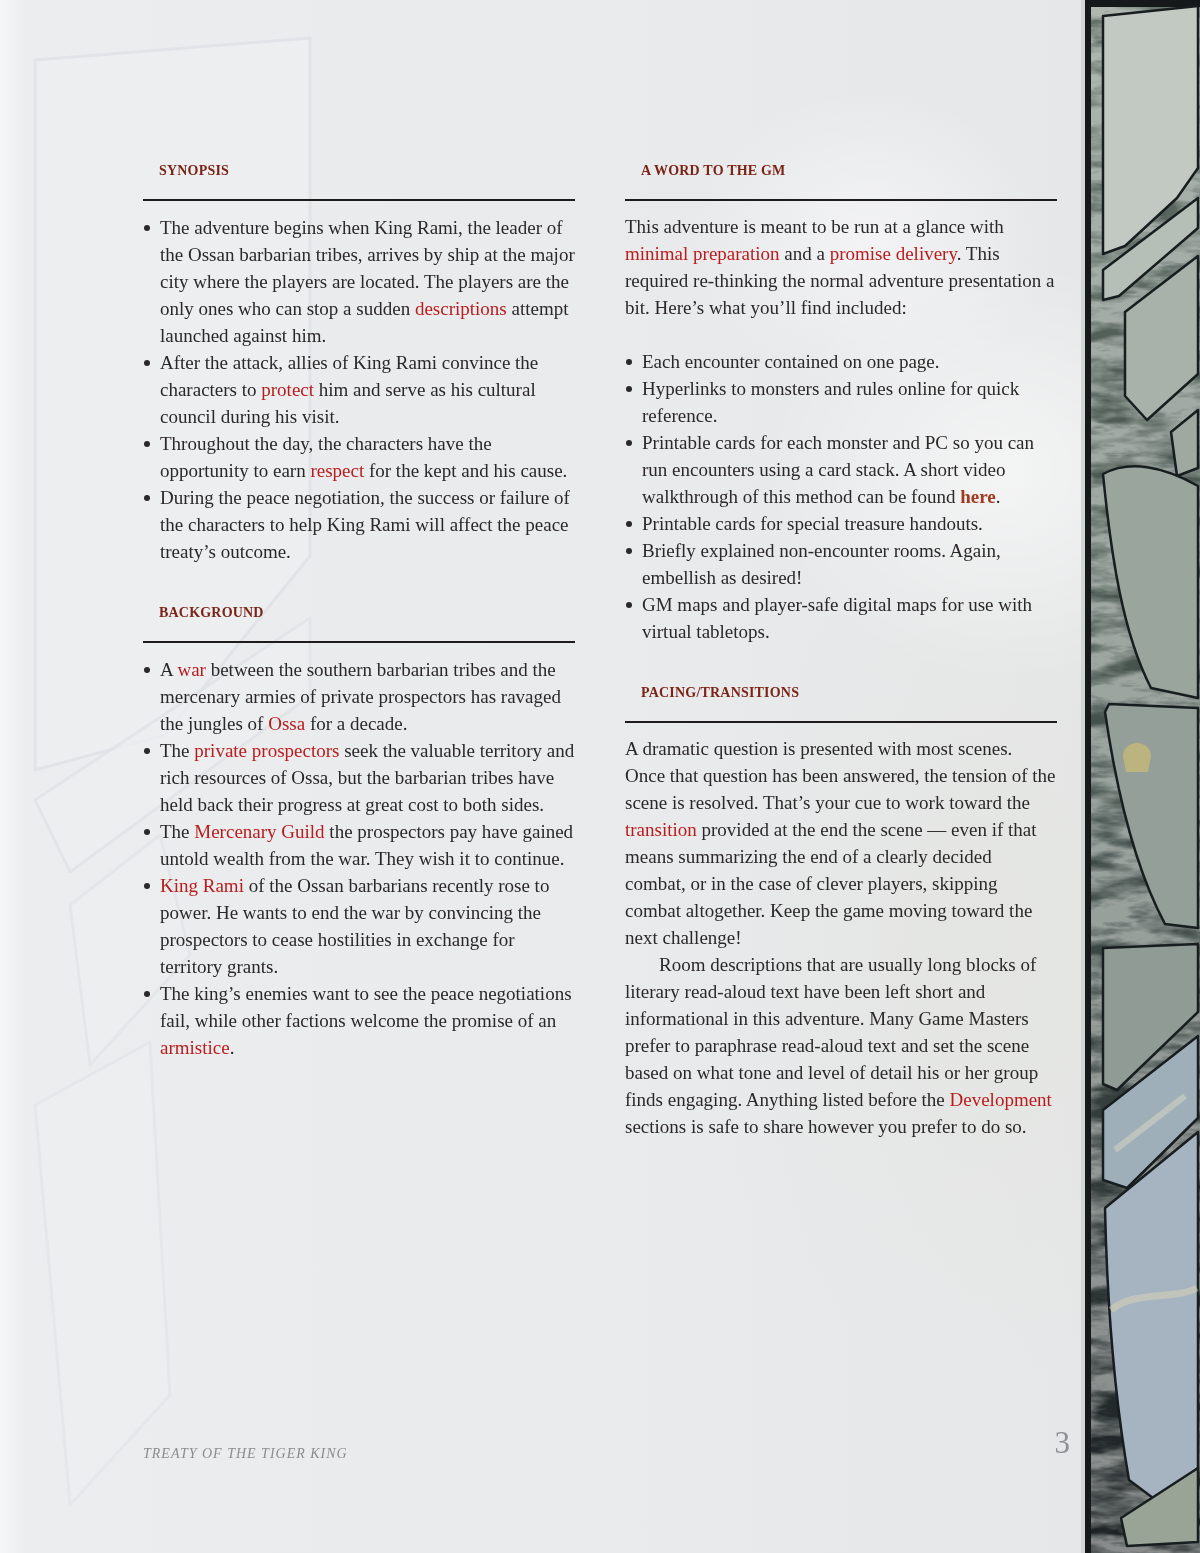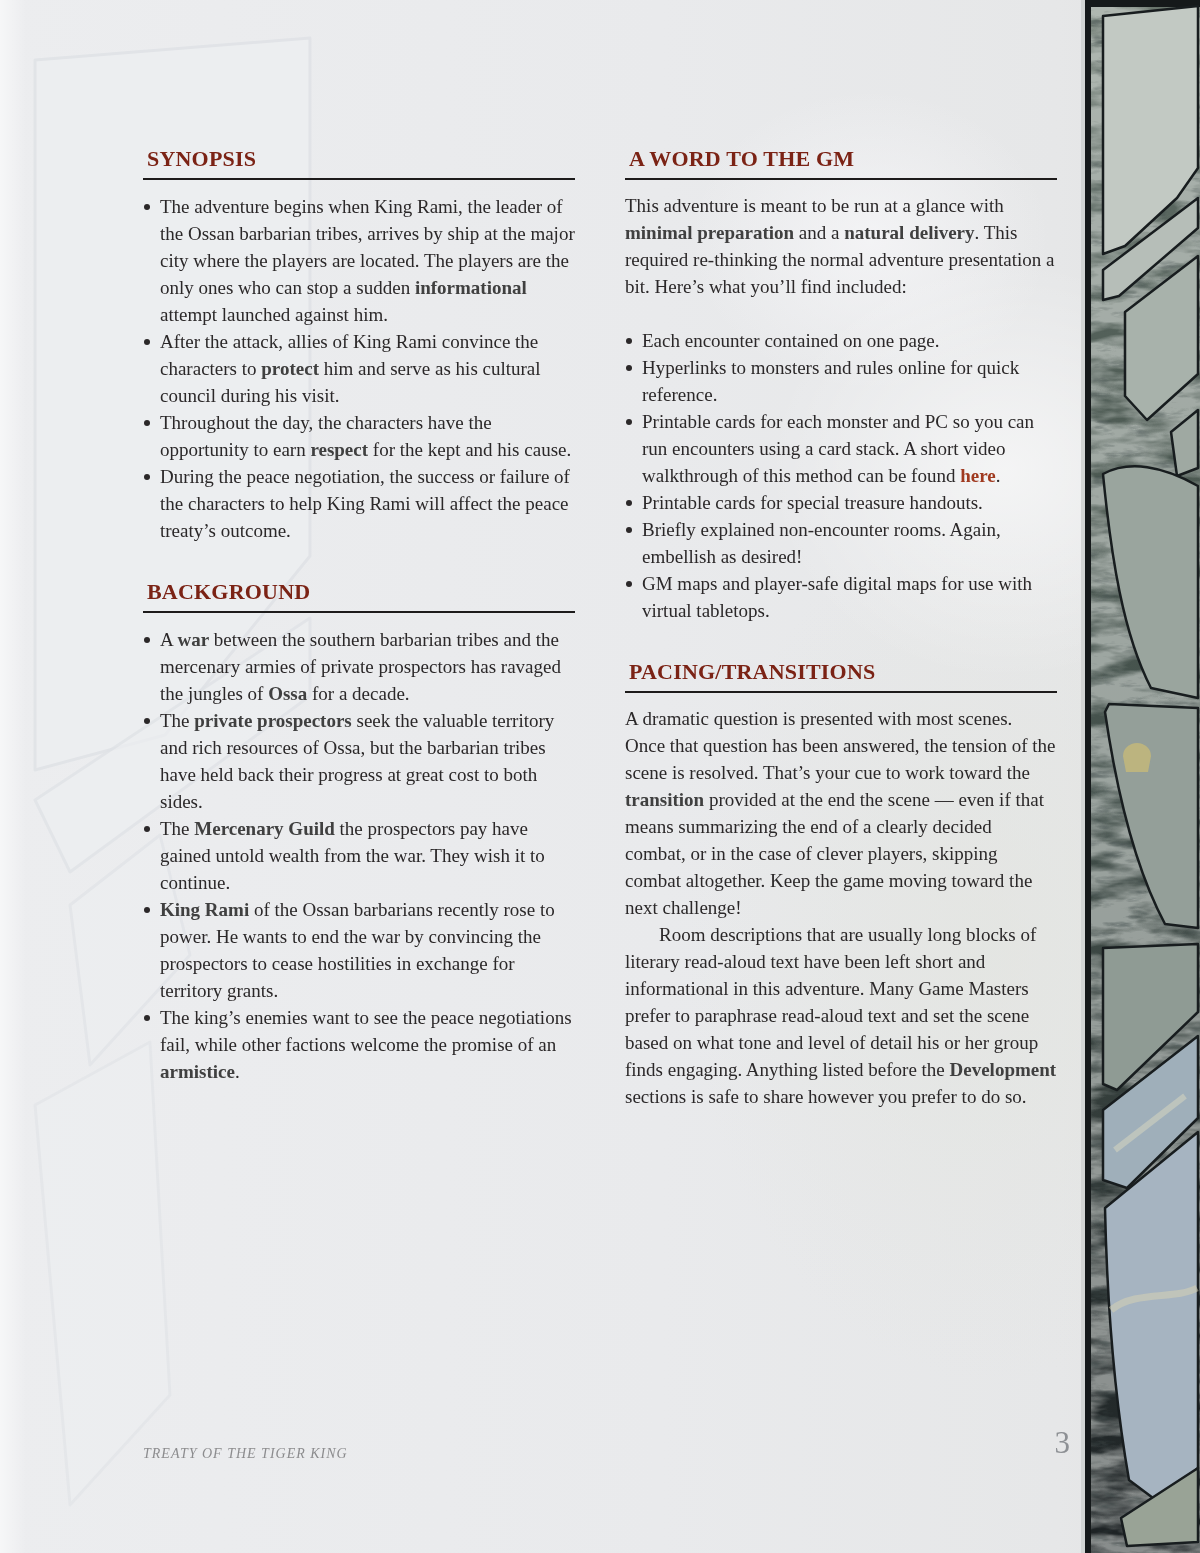--- a/index.html
+++ b/index.html
@@ -10,32 +10,32 @@
       radial-gradient(340px 300px at 1005px 470px, rgba(255,255,255,.55), rgba(255,255,255,0) 70%),
       radial-gradient(420px 600px at 990px 950px, rgba(226,228,222,.6), rgba(226,228,222,0) 72%),
       radial-gradient(240px 200px at 870px 240px, rgba(246,246,248,.8), rgba(246,246,248,0) 75%),
       linear-gradient(90deg,#eceDEF 0%,#e9eaec 55%,#e6e7e8 88%,#e2e3e3 100%);
   }
   .left-edge-light{position:absolute;left:0;top:0;width:26px;height:100%;
     background:linear-gradient(90deg,rgba(255,255,255,.55),rgba(255,255,255,0));}
   .watermark{position:absolute;left:0;top:0;pointer-events:none;}
   .content{position:absolute;left:143px;top:143px;width:914px;display:flex;gap:50px;}
   .col{width:432px;color:#2b2829;font-size:19px;line-height:27px;}
-  h2{margin:4px;font-size:22px;line-height:24px;font-weight:700;color:#7b2315;letter-spacing:.2px;}
+  h2{margin:16px;font-size:14px;line-height:24px;font-weight:700;color:#7b2315;letter-spacing:.2px;}
   .rule{border-bottom:2px solid #1d1b1b;margin-top:7px;}
   section{margin:0 0 0 0;}
   section + section{margin-top:36px;}
   ul.bullets{list-style:none;margin:13px 0 0 0;padding:0 0 0 17px;}
   ul.bullets li{position:relative;margin:0;}
   ul.bullets li::before{content:"";position:absolute;left:-16px;top:11px;width:6px;height:6px;
     border-radius:50%;background:#2b2829;}
   p.body-par{margin:12px 0 0 0;}
   p.body-par.indent{margin:0;text-indent:34px;}
   ul.bullets.spaced{margin-top:27px;}
-  .b{font-weight:700;color:#404040;}
+  .b{font-weight:400;color:#b91c1c;}
   .link{font-weight:700;color:#a03a20;}
   .footer-title{position:absolute;left:143px;top:1446px;width:914px;text-align:left;
     font-style:italic;font-size:14px;letter-spacing:1px;color:#8c8c8e;}
   .page-number{position:absolute;left:1012px;top:1426px;width:58px;text-align:right;
     font-size:31px;line-height:34px;color:#8d9094;}
   .border-strip{position:absolute;left:1081px;top:0;width:119px;height:1553px;}
   .border-strip .gap{position:absolute;left:0;top:0;width:4px;height:100%;background:#d2d5d4;}
   .border-strip svg{position:absolute;left:4px;top:0;}
 </style>
 </head>
@@ -51,21 +51,21 @@
     <path d="M35,1105 L150,1042 L170,1395 L70,1505 Z" opacity="0.5"></path>
   </g>
 </svg>
 
 <div class="content">
   <div class="col">
     <section>
       <h2>SYNOPSIS</h2>
       <div class="rule"></div>
       <ul class="bullets">
-        <li><span>The adventure begins when King Rami, the leader of the Ossan barbarian tribes, arrives by ship at the major city where the players are located. The players are the only ones who can stop a sudden </span><span class="b">informational</span><span> attempt launched against him.</span></li>
+        <li><span>The adventure begins when King Rami, the leader of the Ossan barbarian tribes, arrives by ship at the major city where the players are located. The players are the only ones who can stop a sudden </span><span class="b">descriptions</span><span> attempt launched against him.</span></li>
         <li><span>After the attack, allies of King Rami convince the characters to </span><span class="b">protect</span><span> him and serve as his cultural council during his visit.</span></li>
         <li><span>Throughout the day, the characters have the opportunity to earn </span><span class="b">respect</span><span> for the kept and his cause.</span></li>
         <li><span>During the peace negotiation, the success or failure of the characters to help King Rami will affect the peace treaty’s outcome.</span></li>
       </ul>
     </section>
     <section>
       <h2>BACKGROUND</h2>
       <div class="rule"></div>
       <ul class="bullets">
         <li><span>A </span><span class="b">war</span><span> between the southern barbarian tribes and the mercenary armies of private prospectors has ravaged the jungles of </span><span class="b">Ossa</span><span> for a decade.</span></li>
@@ -74,21 +74,21 @@
         <li><span class="b">King Rami</span><span> of the Ossan barbarians recently rose to power. He wants to end the war by convincing the prospectors to cease hostilities in exchange for territory grants.</span></li>
         <li><span>The king’s enemies want to see the peace negotiations fail, while other factions welcome the promise of an </span><span class="b">armistice</span><span>.</span></li>
       </ul>
     </section>
   </div>
 
   <div class="col">
     <section>
       <h2>A WORD TO THE GM</h2>
       <div class="rule"></div>
-      <p class="body-par"><span>This adventure is meant to be run at a glance with </span><span class="b">minimal preparation</span><span> and a </span><span class="b">natural delivery</span><span>. This required re-thinking the normal adventure presentation a bit. Here’s what you’ll find included:</span></p>
+      <p class="body-par"><span>This adventure is meant to be run at a glance with </span><span class="b">minimal preparation</span><span> and a </span><span class="b">promise delivery</span><span>. This required re-thinking the normal adventure presentation a bit. Here’s what you’ll find included:</span></p>
       <ul class="bullets spaced">
         <li><span>Each encounter contained on one page.</span></li>
         <li><span>Hyperlinks to monsters and rules online for quick reference.</span></li>
         <li><span>Printable cards for each monster and PC so you can run encounters using a card stack. A short video walkthrough of this method can be found </span><span class="b link">here</span><span>.</span></li>
         <li><span>Printable cards for special treasure handouts.</span></li>
         <li><span>Briefly explained non-encounter rooms. Again, embellish as desired!</span></li>
         <li><span>GM maps and player-safe digital maps for use with virtual tabletops.</span></li>
       </ul>
     </section>
     <section>

